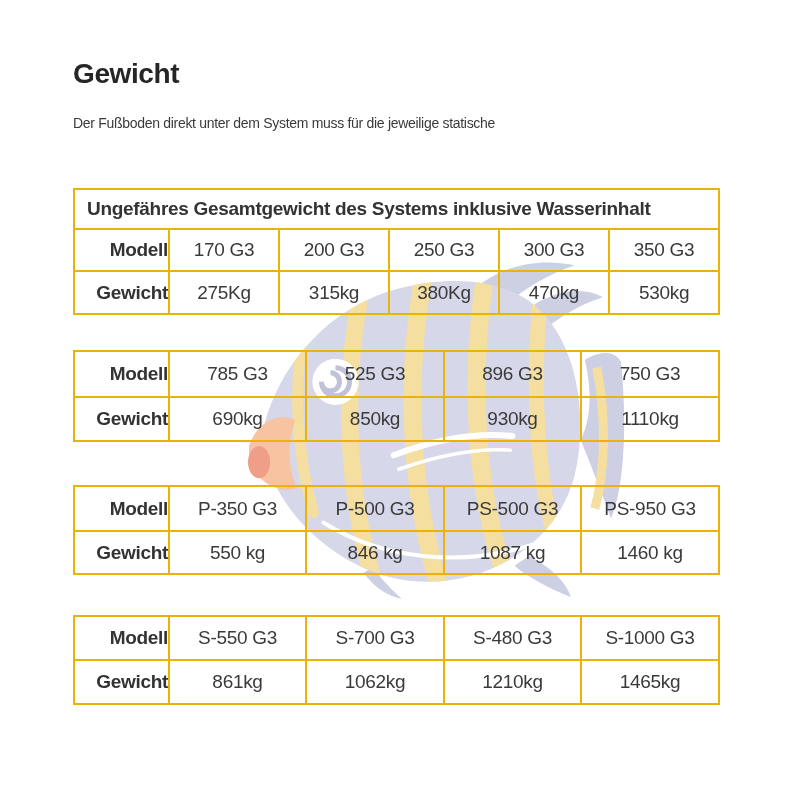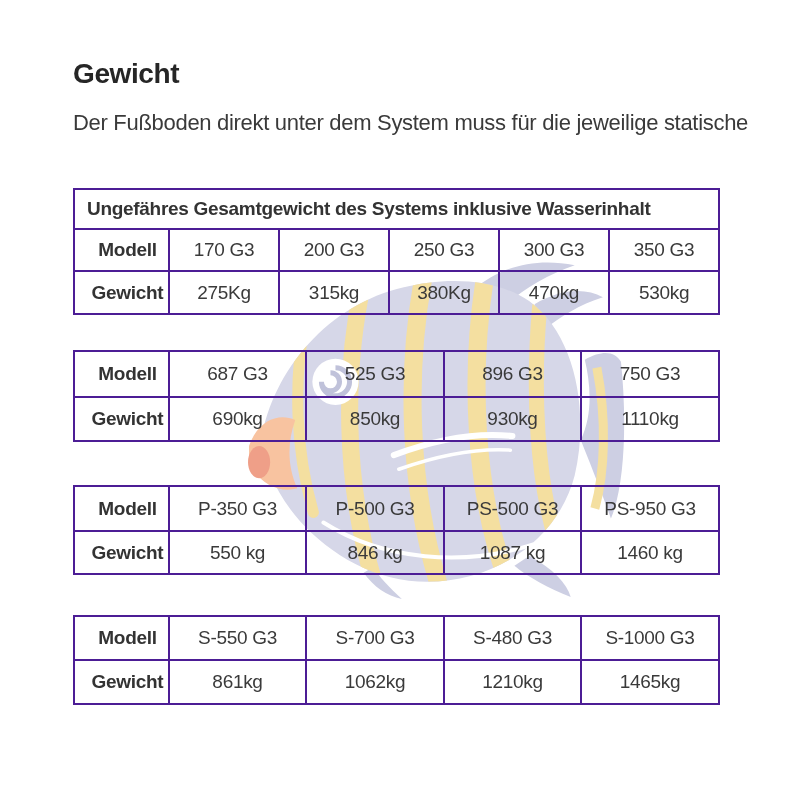--- a/index.html
+++ b/index.html
@@ -35,53 +35,53 @@
     top: 58px;
     font-size: 28px;
     font-weight: bold;
     color: #262626;
     letter-spacing: -0.4px;
   }
   .intro {
     position: absolute;
     left: 73px;
     top: 110px;
-    font-size: 22px;
+    font-size: 14px;
     line-height: 26px;
     color: #3a3a3a;
     letter-spacing: -0.3px;
   }
   
   table {
     position: absolute;
     left: 73px;
     width: 645px;
     border-collapse: collapse;
     table-layout: fixed;
     background: transparent;
   }
   td, th {
-    border: 2px solid #4c1d95;
+    border: 2px solid #eab308;
     font-size: 19px;
     color: #3a3a3a;
     text-align: center;
     vertical-align: middle;
     padding: 0;
     letter-spacing: -0.3px;
     font-weight: normal;
     background: transparent;
   }
   th.caption-cell {
     text-align: left;
     padding-left: 12px;
     font-weight: bold;
     color: #333333;
   }
   td.row-label {
-    text-align: center;
+    text-align: right;
     padding-left: 12px;
     font-weight: bold;
     color: #333333;
   }
   .t1 { top: 188px; }
   .t1 tr.caption-row { height: 40px; }
   .t1 tr.model-row   { height: 42px; }
   .t1 tr.weight-row  { height: 43px; }
   .t2 { top: 350px; }
   .t2 tr.model-row   { height: 46px; }
@@ -183,21 +183,21 @@
       <colgroup>
         <col style="width:95px">
           <col style="width:137px">
           <col style="width:138px">
         <col style="width:137px">
           <col style="width:138px">
       </colgroup>
       <tbody>
           <tr class="model-row">
         <td class="row-label">Modell</td>
-        <td>687 G3</td>
+        <td>785 G3</td>
         <td>525 G3</td>
         <td>896 G3</td>
         <td>750 G3</td>
       </tr>
       <tr class="weight-row">
         <td class="row-label">Gewicht</td>
         <td>690kg</td>
         <td>850kg</td>
         <td>930kg</td>
         <td>1110kg</td>

